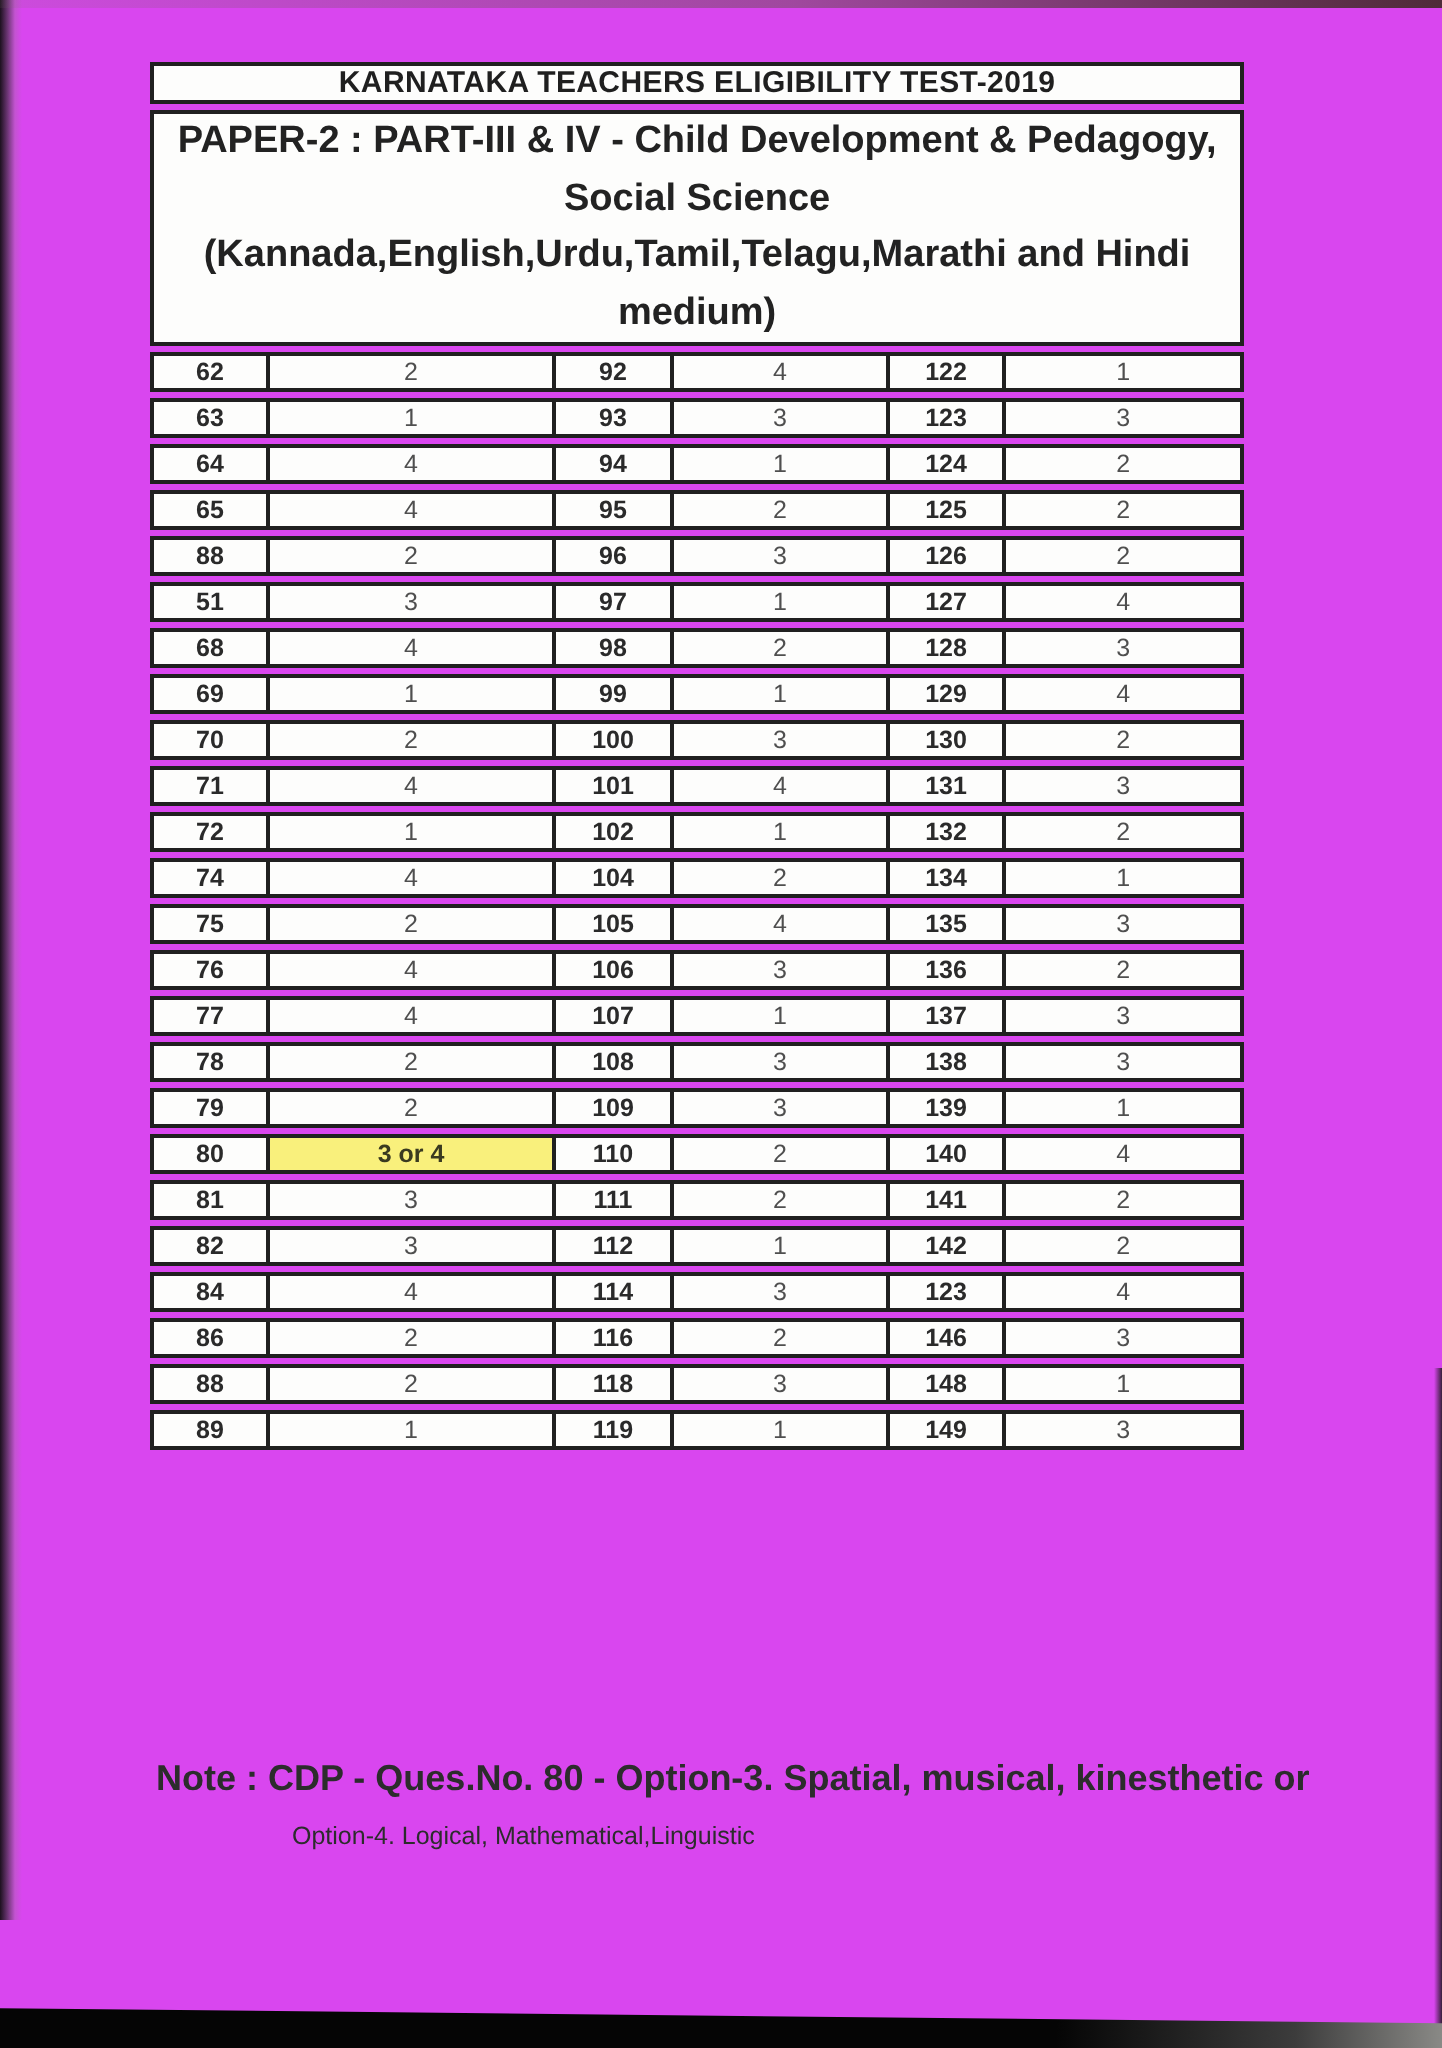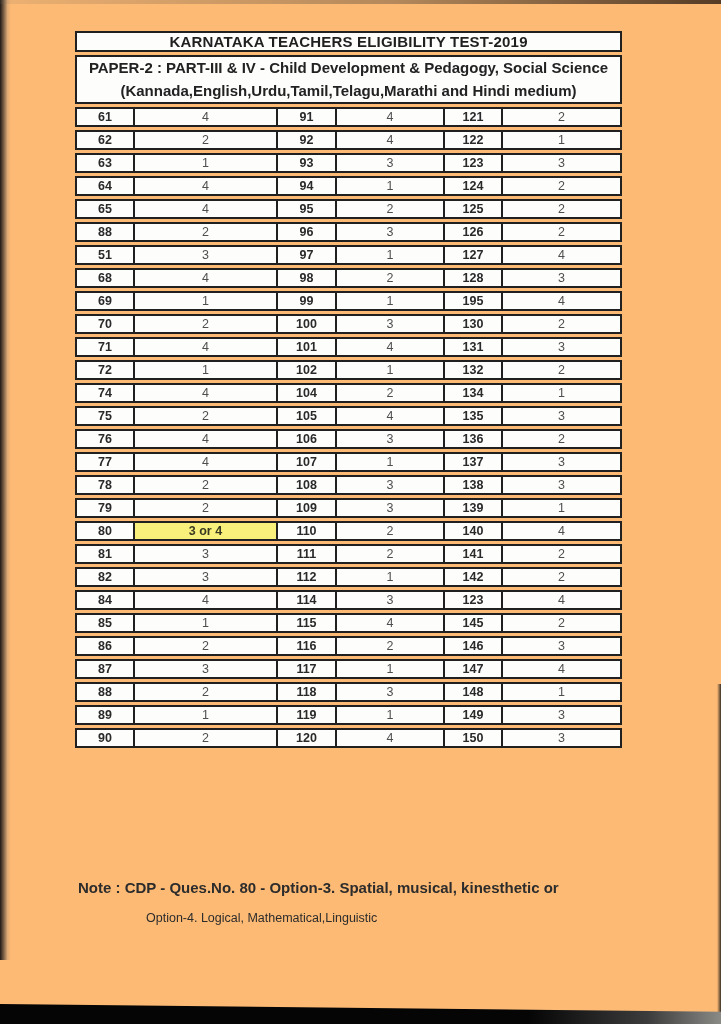--- a/index.html
+++ b/index.html
@@ -5,21 +5,21 @@
   html, body { margin: 0; padding: 0; }
   body {
     width: 721px; height: 1024px;
     background: #e9e9e7;
     font-family: "Liberation Sans", sans-serif;
     overflow: hidden;
   }
   .sheet {
     position: relative;
     width: 721px; height: 1024px;
-    background: #fdba74;
+    background: #d946ef;
     overflow: hidden;
   }
   
   .edge-left {
     position: absolute; left: 0; top: 0; width: 11px; height: 960px;
     background: linear-gradient(to right,
       rgba(12,12,12,0.92) 0%, rgba(45,45,45,0.62) 35%,
       rgba(130,125,120,0.25) 68%, rgba(200,195,190,0.0) 100%);
     pointer-events: none;
   }
@@ -61,21 +61,21 @@
   .answer-table td + td, .answer-table th + th { border-left: none; }
   .title-cell {
     height: 22px;
     font-weight: bold;
     font-size: 15px;
     letter-spacing: 0.2px;
     color: #1f1f1f;
   }
   .subtitle-cell {
     font-weight: bold;
-    font-size: 15px;
+    font-size: 19px;
     line-height: 1.5;
     padding: 3px 6px;
     color: #222;
   }
   .col-header th {
     height: 64px;
     font-size: 14.5px;
     font-weight: bold;
     line-height: 1.35;
     color: #1f1f1f;
@@ -93,21 +93,21 @@
     color: #4f4f4f;
   }
   td.ans.hl {
     font-weight: bold;
     color: #3a3a20;
   }
   
   .note {
     position: absolute;
     left: 78px; top: 880px;
-    font-size: 15px;
+    font-size: 18px;
     font-weight: bold;
     color: #2c2c2c;
     line-height: 1;
   }
   .note-line2 {
     position: absolute;
     left: 146px; top: 912px;
     font-size: 12.5px;
     font-weight: normal;
     color: #2c2c2c;
@@ -134,28 +134,20 @@
       </tr>
       <tr>
         <td colspan="6" class="subtitle-cell">
           <div>PAPER-2 : PART-III &amp; IV -  Child Development &amp; Pedagogy,  Social Science</div>
           <div>(Kannada,English,Urdu,Tamil,Telagu,Marathi and Hindi medium)</div>
         </td>
       </tr>
     </tbody>
     <tbody>
         <tr>
-          <td class="qno">61</td>
-          <td class="ans">4</td>
-          <td class="qno">91</td>
-          <td class="ans">4</td>
-          <td class="qno">121</td>
-          <td class="ans">2</td>
-        </tr>
-        <tr>
           <td class="qno">62</td>
           <td class="ans">2</td>
           <td class="qno">92</td>
           <td class="ans">4</td>
           <td class="qno">122</td>
           <td class="ans">1</td>
         </tr>
         <tr>
           <td class="qno">63</td>
           <td class="ans">1</td>
@@ -202,21 +194,21 @@
           <td class="qno">98</td>
           <td class="ans">2</td>
           <td class="qno">128</td>
           <td class="ans">3</td>
         </tr>
         <tr>
           <td class="qno">69</td>
           <td class="ans">1</td>
           <td class="qno">99</td>
           <td class="ans">1</td>
-          <td class="qno">195</td>
+          <td class="qno">129</td>
           <td class="ans">4</td>
         </tr>
         <tr>
           <td class="qno">70</td>
           <td class="ans">2</td>
           <td class="qno">100</td>
           <td class="ans">3</td>
           <td class="qno">130</td>
           <td class="ans">2</td>
         </tr>
@@ -310,65 +302,41 @@
         </tr>
         <tr>
           <td class="qno">84</td>
           <td class="ans">4</td>
           <td class="qno">114</td>
           <td class="ans">3</td>
           <td class="qno">123</td>
           <td class="ans">4</td>
         </tr>
         <tr>
-          <td class="qno">85</td>
-          <td class="ans">1</td>
-          <td class="qno">115</td>
-          <td class="ans">4</td>
-          <td class="qno">145</td>
-          <td class="ans">2</td>
-        </tr>
-        <tr>
           <td class="qno">86</td>
           <td class="ans">2</td>
           <td class="qno">116</td>
           <td class="ans">2</td>
           <td class="qno">146</td>
           <td class="ans">3</td>
         </tr>
         <tr>
-          <td class="qno">87</td>
-          <td class="ans">3</td>
-          <td class="qno">117</td>
-          <td class="ans">1</td>
-          <td class="qno">147</td>
-          <td class="ans">4</td>
-        </tr>
-        <tr>
           <td class="qno">88</td>
           <td class="ans">2</td>
           <td class="qno">118</td>
           <td class="ans">3</td>
           <td class="qno">148</td>
           <td class="ans">1</td>
         </tr>
         <tr>
           <td class="qno">89</td>
           <td class="ans">1</td>
           <td class="qno">119</td>
           <td class="ans">1</td>
           <td class="qno">149</td>
-          <td class="ans">3</td>
-        </tr>
-        <tr>
-          <td class="qno">90</td>
-          <td class="ans">2</td>
-          <td class="qno">120</td>
-          <td class="ans">4</td>
-          <td class="qno">150</td>
           <td class="ans">3</td>
         </tr>
       </tbody>
   </table>
 
   <div class="note">Note : CDP - Ques.No. 80 - Option-3. Spatial, musical, kinesthetic or</div>
   <div class="note-line2">Option-4. Logical, Mathematical,Linguistic</div>
 
   <div class="edge-left"></div>
   <div class="edge-top"></div>

